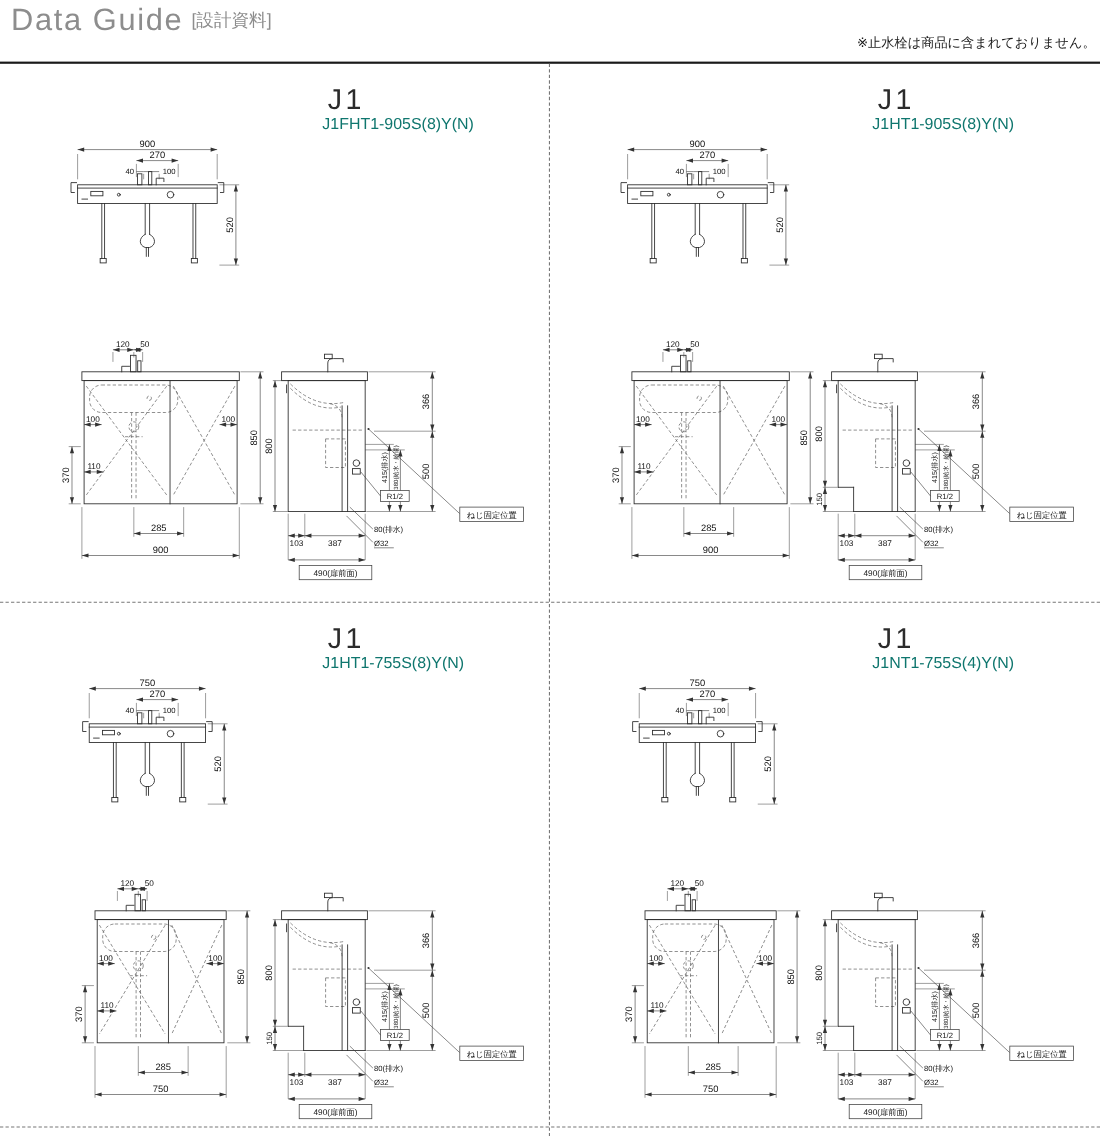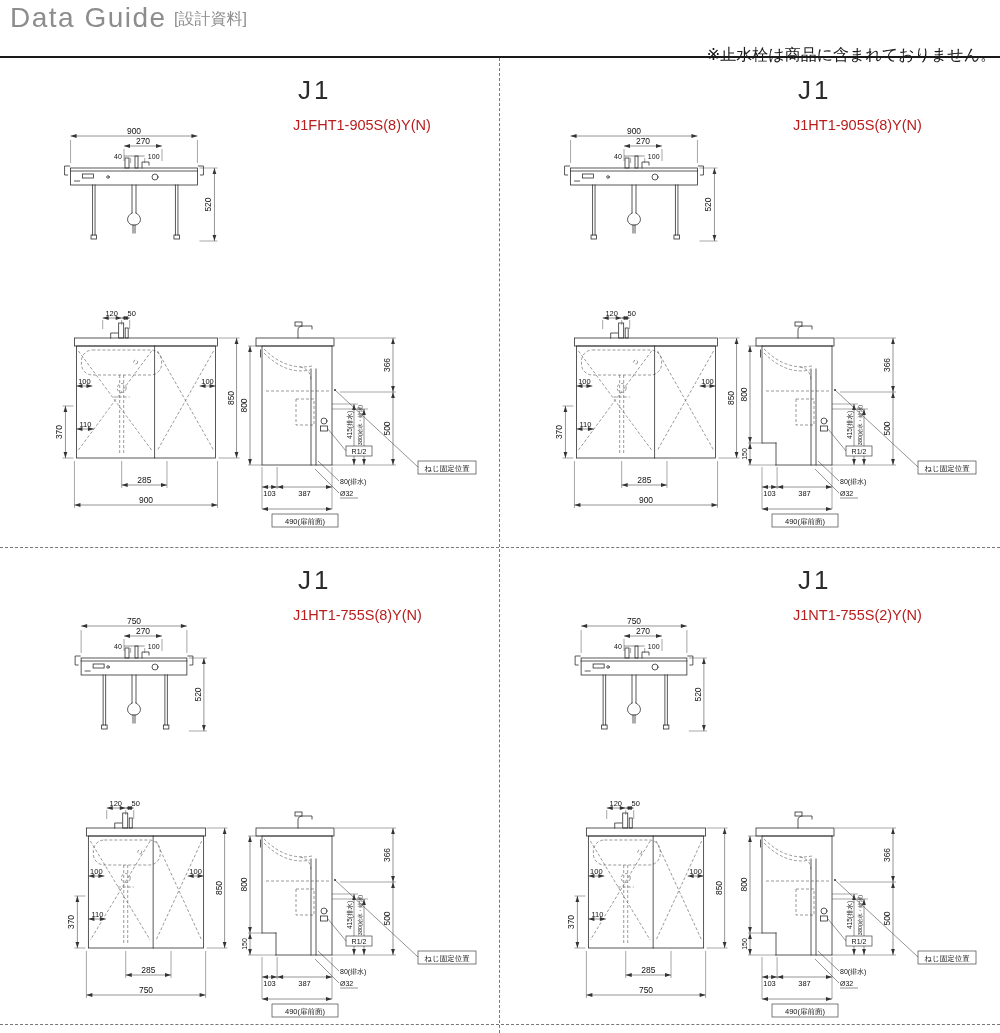--- a/index.html
+++ b/index.html
@@ -1,27 +1,27 @@
 <!DOCTYPE html>
 <html><head>
 <meta charset="utf-8">
 <style>
   *{margin:0;padding:0;box-sizing:border-box}
   html,body{background:#fff}
   .page{position:relative;width:1000px;height:1033px;background:#fff;overflow:hidden;
         font-family:"Liberation Sans","DejaVu Sans",sans-serif;color:#111}
   .h-title{position:absolute;left:10px;top:2px;font-size:28px;color:#8d8d8d;letter-spacing:1.5px}
   .h-sub{position:absolute;left:174px;top:9px;font-size:16px;color:#8d8d8d}
-  .h-note{position:absolute;right:4px;top:45px;font-size:16px;color:#1a1a1a}
+  .h-note{position:absolute;right:4px;top:31px;font-size:12px;color:#1a1a1a}
   .topline{position:absolute;left:0;top:56px;width:1000px;height:2px;background:#1a1a1a}
   .div-v{position:absolute;left:499px;top:58px;height:975px;width:0;border-left:1px dashed #777}
   .div-h{position:absolute;left:0;width:1000px;height:0;border-top:1px dashed #777}
   .quad{position:absolute;width:500px;height:486px}
   .p-title{position:absolute;left:298px;top:18px;font-size:26px;letter-spacing:3px;color:#2b2b2b}
-  .p-model{position:absolute;left:293px;top:60px;font-size:14.5px;color:#b91c1c}
+  .p-model{position:absolute;left:293px;top:48px;font-size:14.5px;color:#0f766e}
   svg.draw{position:absolute;left:0;top:0}
   .ln{stroke:#2e2e2e;stroke-width:.8;fill:none;stroke-linecap:square}
   .dash{stroke:#555;stroke-width:.6;fill:none;stroke-dasharray:3 2}
   .dim-ln{stroke:#3a3a3a;stroke-width:.55;fill:none}
   .ext{stroke:#3a3a3a;stroke-width:.45;fill:none}
   .arrf{fill:#333;stroke:none}
   .box{stroke:#444;stroke-width:.7;fill:#fff}
   text.dim{fill:#111;font-family:"Liberation Sans","DejaVu Sans",sans-serif}
 </style>
 </head>
@@ -622,21 +622,21 @@
           <path d="M0,0 L6,1.9 L6,-1.9 Z" transform="translate(262 452) rotate(0)" class="arrf"></path>
           <path d="M0,0 L6,1.9 L6,-1.9 Z" transform="translate(332 452) rotate(180)" class="arrf"></path>
           <rect x="272" y="457" width="66" height="13" class="box"></rect>
           <text x="305" y="466.5" class="dim" text-anchor="middle" font-size="7.5">490(扉前面)</text>
         </g>
       </svg>
   </div>
 
   <div class="quad" style="left:500px;top:547px">
     <div class="p-title">J1</div>
-    <div class="p-model">J1NT1-755S(2)Y(N)</div>
+    <div class="p-model">J1NT1-755S(4)Y(N)</div>
     <svg class="draw" viewBox="0 0 500 476" width="500" height="476">
         <g>
           <line x1="81.125" y1="83" x2="81.125" y2="106" class="ext"></line>
           <line x1="186.875" y1="83" x2="186.875" y2="106" class="ext"></line>
           <line x1="81.125" y1="79" x2="186.875" y2="79" class="dim-ln"></line>
           <path d="M0,0 L6,1.9 L6,-1.9 Z" transform="translate(81.125 79) rotate(0)" class="arrf"></path>
           <path d="M0,0 L6,1.9 L6,-1.9 Z" transform="translate(186.875 79) rotate(180)" class="arrf"></path>
           <text x="134" y="76.5" class="dim" text-anchor="middle" font-size="8.5">750</text>
           <line x1="124" y1="92" x2="124" y2="104" class="ext"></line>
           <line x1="162" y1="92" x2="162" y2="104" class="ext"></line>

